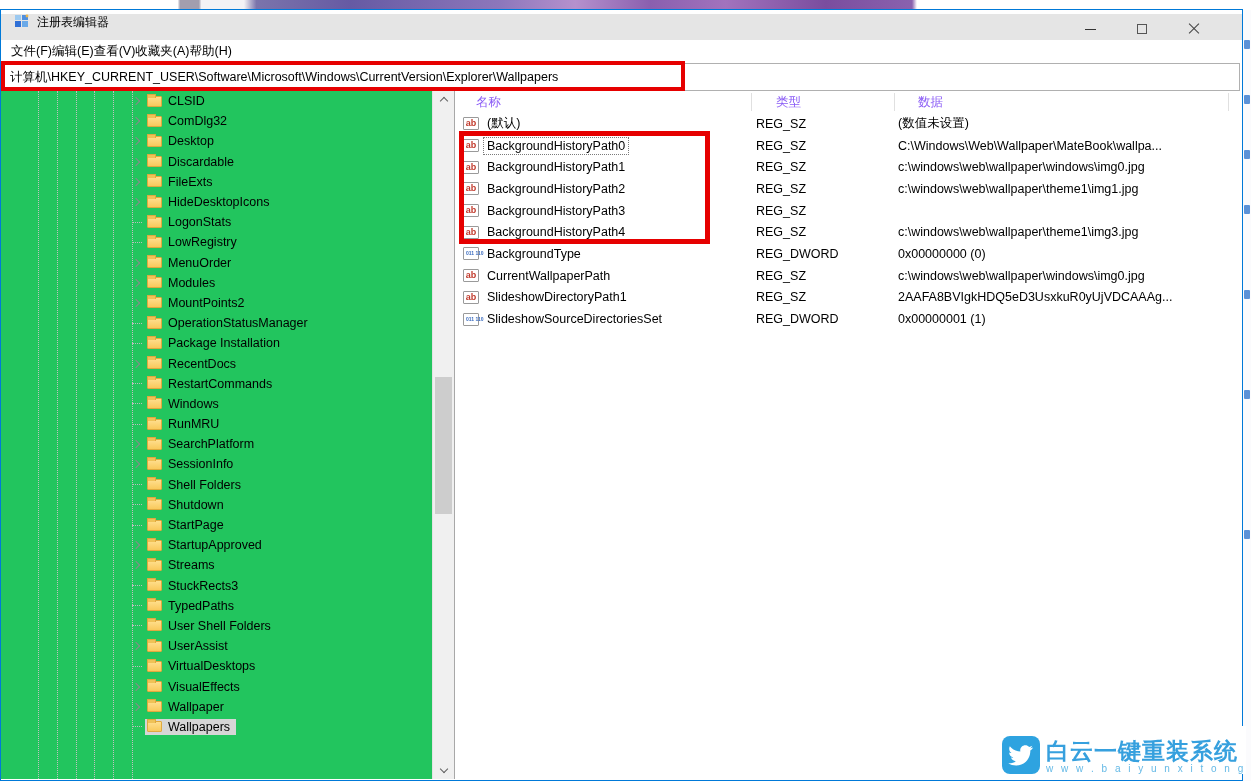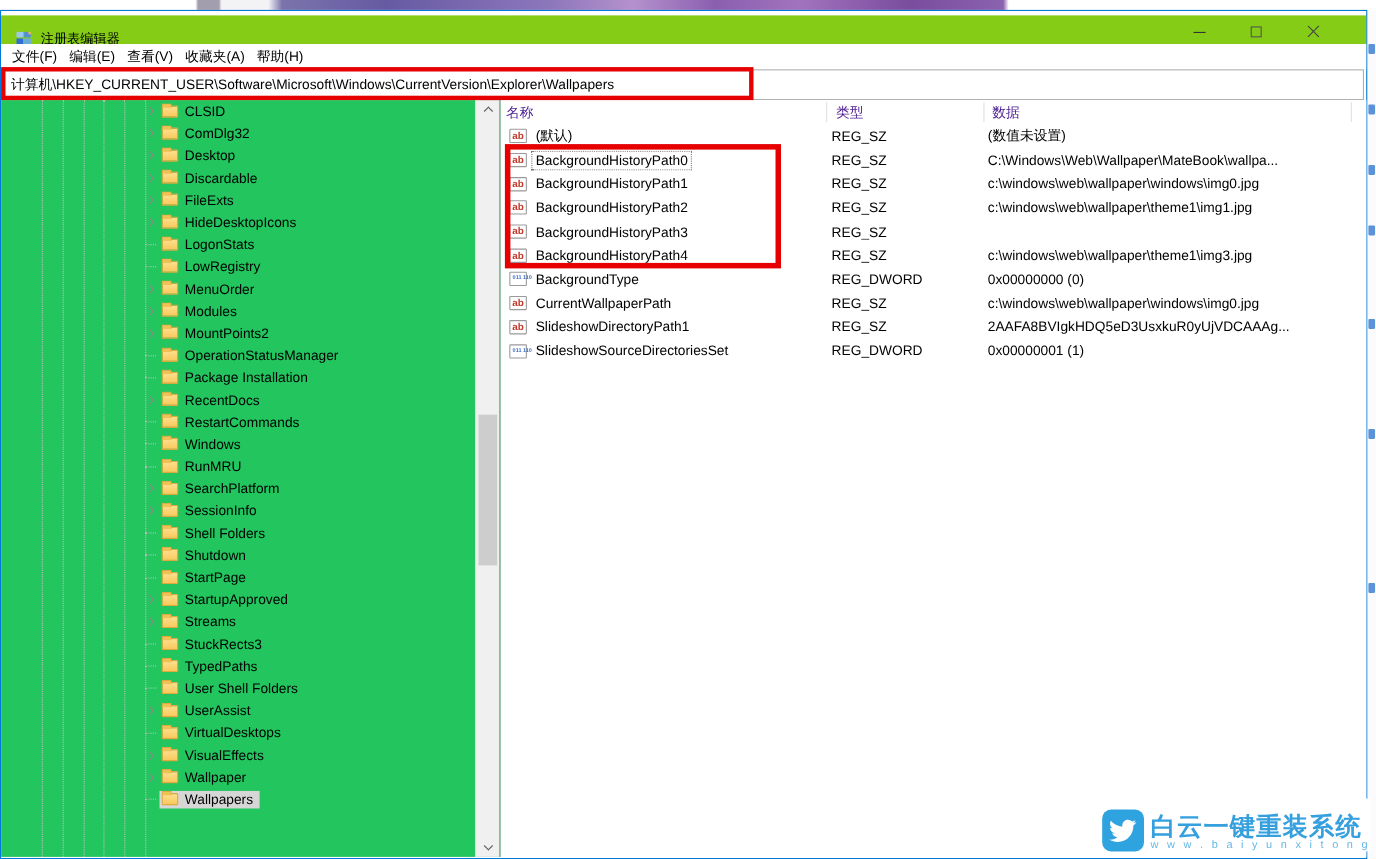--- a/index.html
+++ b/index.html
@@ -13,37 +13,37 @@
       #8a5fae 52%,#a273bd 58%,#7a4d9e 66%,#8a62ae 72.9%,#ffffff 73.3%,#ffffff 100%); }
 
   
   .desktop-sliver { position:absolute; left:1243px; top:10px; width:8px; height:771px; background:#fbfbfd; }
   .sliver-mark { position:absolute; left:1px; width:6px; height:9px; background:#3f7fd0; opacity:.85; border-radius:1px; }
 
   
   .window { position:absolute; left:0; top:9px; width:1243px; height:772px;
     background:#fff; border:1px solid #0079d8; }
 
-  .titlebar { position:absolute; left:0; top:4px; width:100%; height:30px; background:#84cc16;
-    display:flex; align-items:flex-end; }
+  .titlebar { position:absolute; left:0; top:4px; width:100%; height:30px; background:#e5e5e5;
+    display:flex; align-items:flex-start; }
   .app-icon { margin-left:13px; width:16px; height:16px; }
   .title-text { margin-left:7px; font-size:12px; color:#000; }
   .win-controls { position:absolute; right:22px; top:0; height:30px; display:flex; }
   .win-btn { width:52px; height:30px; display:flex; align-items:center; justify-content:center; position:relative; }
   .glyph-min { width:11px; height:1px; background:#333; display:block; }
   .glyph-max { width:10px; height:10px; border:1px solid #555; display:block; }
   .glyph-close { width:12px; height:12px; position:relative; display:block; }
   .glyph-close::before,.glyph-close::after { content:""; position:absolute; left:-1px; top:5px;
     width:14px; height:1px; background:#444; }
   .glyph-close::before { transform:rotate(45deg); }
   .glyph-close::after { transform:rotate(-45deg); }
 
   .menubar { position:absolute; left:0; top:30px; width:100%; height:23px; background:#fff;
     display:flex; align-items:center; font-size:12.5px; color:#000; }
-  .menu-item { margin-left:11px; }
+  .menu-item { }
   .menu-item:first-child { margin-left:10px; }
 
   .addressbar { position:absolute; left:2px; top:53px; width:1237px; height:28px;
     background:#fff; border:1px solid #b0b0b0; display:flex; align-items:center; }
   .address-text { margin-left:6px; font-size:12.5px; color:#000; white-space:nowrap; }
 
   
   .main { position:absolute; left:0; top:81px; width:1241px; height:688px; background:#fff; }
 
   .tree-pane { position:absolute; left:0; top:0; width:454px; height:688px;
@@ -68,21 +68,21 @@
     background:#f0f0f0; border-left:1px solid #e3e3e3; }
   .sb-arrow { position:absolute; left:0; width:21px; height:17px; display:flex; align-items:center; justify-content:center; }
   .sb-arrow .chev { margin:0; border-color:#606060; }
   .sb-up { top:0; } .sb-up .chev { transform:rotate(-45deg); margin-top:3px; }
   .sb-down { bottom:0; } .sb-down .chev { transform:rotate(135deg); margin-bottom:3px; }
   .sb-thumb { position:absolute; left:2px; top:286px; width:17px; height:137px; background:#cdcdcd; }
 
   
   .list-pane { position:absolute; left:455px; top:0; width:786px; height:688px; background:#fff; font-size:12.5px; }
   .list-grid { display:grid; grid-template-columns:300px 142px 1fr; align-items:center; }
-  .list-header { height:22px; color:#4c1d95; position:relative; }
+  .list-header { height:22px; color:#8b5cf6; position:relative;padding-left:16px; }
   .list-header .hcell { padding-left:4px; }
   .hsep { position:absolute; top:2px; height:18px; width:0; border-left:1px solid #e0e0e0; }
   .list-rows .list-row { height:21.7px; }
   .cell { white-space:nowrap; overflow:hidden; }
   .cell.name { display:flex; align-items:center; padding-left:7px; }
   .vname { padding:1px 3px; border:1px dotted transparent; }
   .list-row.focused .vname { border-color:#7a7a7a; }
   .vicon { width:16px; height:13px; border:1px solid #9a9a9a; background:#fff; border-radius:1px;
     margin-right:4px; flex:0 0 16px; display:flex; align-items:center; justify-content:center; position:relative; }
   .vicon.sz::before { content:"ab"; font-size:9px; font-weight:bold; color:#c0392b; line-height:9px; }

